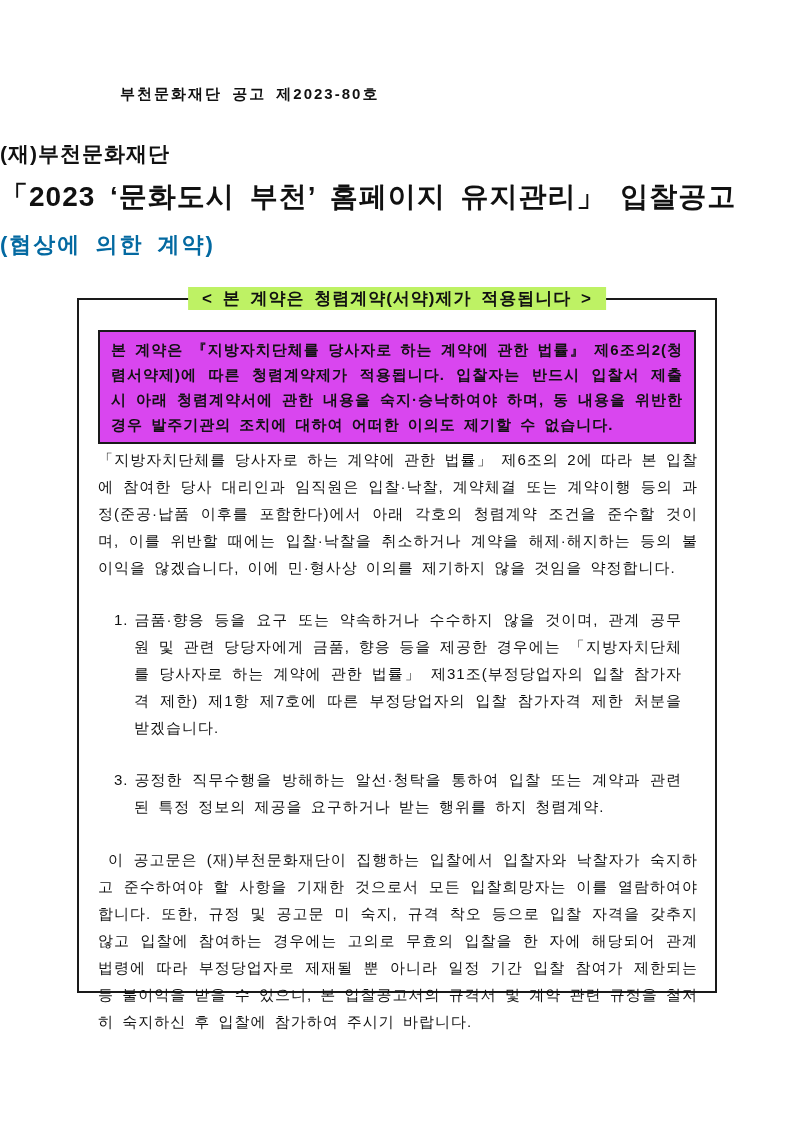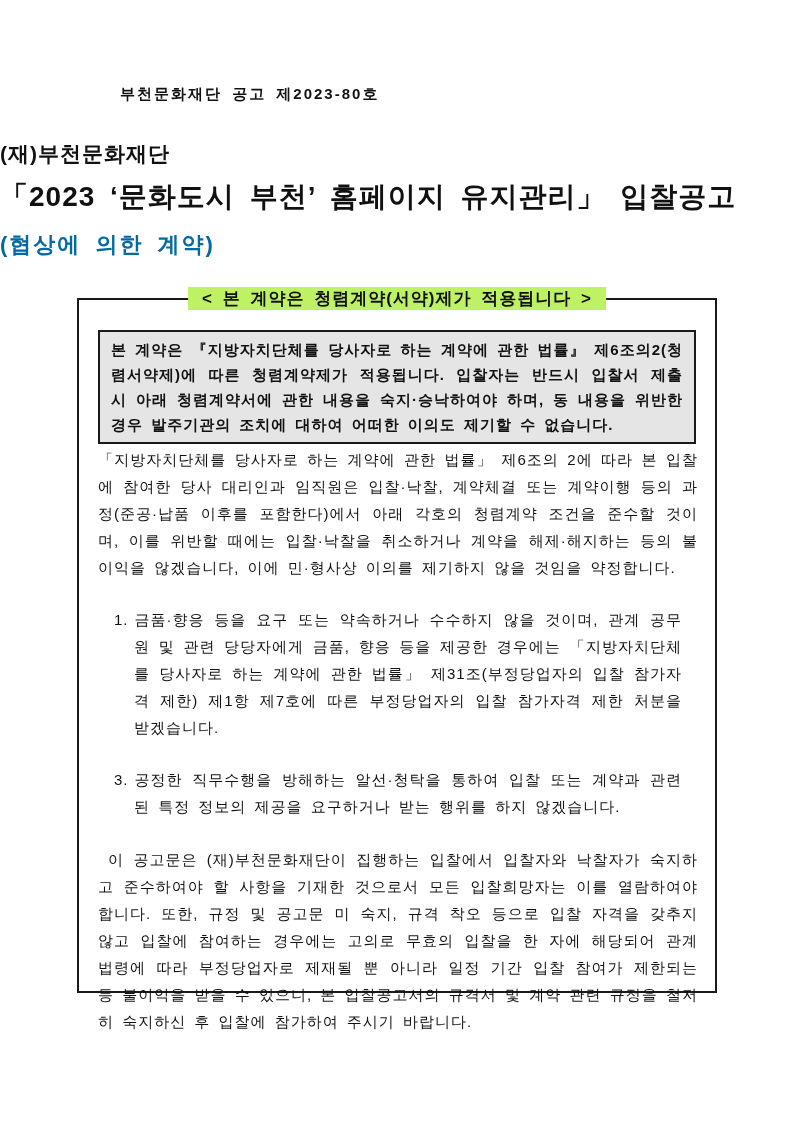--- a/index.html
+++ b/index.html
@@ -85,21 +85,21 @@
     white-space: nowrap;
   }
 
   
   .integrity-highlight-box {
     position: absolute;
     left: 19px;
     right: 19px;
     top: 30px;
     border: 2px solid #1a1a1a;
-    background: #e5e5e5;
+    background: #d946ef;
     padding: 5px 11px;
     font-size: 15px;
     font-weight: bold;
     line-height: 25px;
     letter-spacing: 1px;
     word-spacing: 3px;
     text-align: justify;
   }
 
   .box-body {
@@ -156,21 +156,21 @@
 
     <div class="box-body">
 
       <p class="intro-paragraph">「지방자치단체를 당사자로 하는 계약에 관한 법률」 제6조의 2에 따라 본 입찰에 참여한 당사 대리인과 임직원은 입찰·낙찰, 계약체결 또는 계약이행 등의 과정(준공·납품 이후를 포함한다)에서 아래 각호의 청렴계약 조건을 준수할 것이며, 이를 위반할 때에는 입찰·낙찰을 취소하거나 계약을 해제·해지하는 등의 불이익을 않겠습니다, 이에 민·형사상 이의를 제기하지 않을 것임을 약정합니다.</p>
 
       <ol class="pledge-list">
         <li class="pledge-item">
           <span class="num">1.</span><span>금품·향응 등을 요구 또는 약속하거나 수수하지 않을 것이며, 관계 공무원 및 관련 당당자에게 금품, 향응 등을 제공한 경우에는 「지방자치단체를 당사자로 하는 계약에 관한 법률」 제31조(부정당업자의 입찰 참가자격 제한) 제1항 제7호에 따른 부정당업자의 입찰 참가자격 제한 처분을 받겠습니다.</span>
         </li>
         <li class="pledge-item">
-          <span class="num">3.</span><span>공정한 직무수행을 방해하는 알선·청탁을 통하여 입찰 또는 계약과 관련된 특정 정보의 제공을 요구하거나 받는 행위를 하지 않겠습니다.</span>
+          <span class="num">3.</span><span>공정한 직무수행을 방해하는 알선·청탁을 통하여 입찰 또는 계약과 관련된 특정 정보의 제공을 요구하거나 받는 행위를 하지 청렴계약.</span>
         </li>
       </ol>
 
       <p class="closing-paragraph">이 공고문은 (재)부천문화재단이 집행하는 입찰에서 입찰자와 낙찰자가 숙지하고 준수하여야 할 사항을 기재한 것으로서 모든 입찰희망자는 이를 열람하여야 합니다. 또한, 규정 및 공고문 미 숙지, 규격 착오 등으로 입찰 자격을 갖추지 않고 입찰에 참여하는 경우에는 고의로 무효의 입찰을 한 자에 해당되어 관계 법령에 따라 부정당업자로 제재될 뿐 아니라 일정 기간 입찰 참여가 제한되는 등 불이익을 받을 수 있으니, 본 입찰공고서의 규격서 및 계약 관련 규정을 철저히 숙지하신 후 입찰에 참가하여 주시기 바랍니다.</p>
 
     </div>
   </div>
 
 </div>
 

